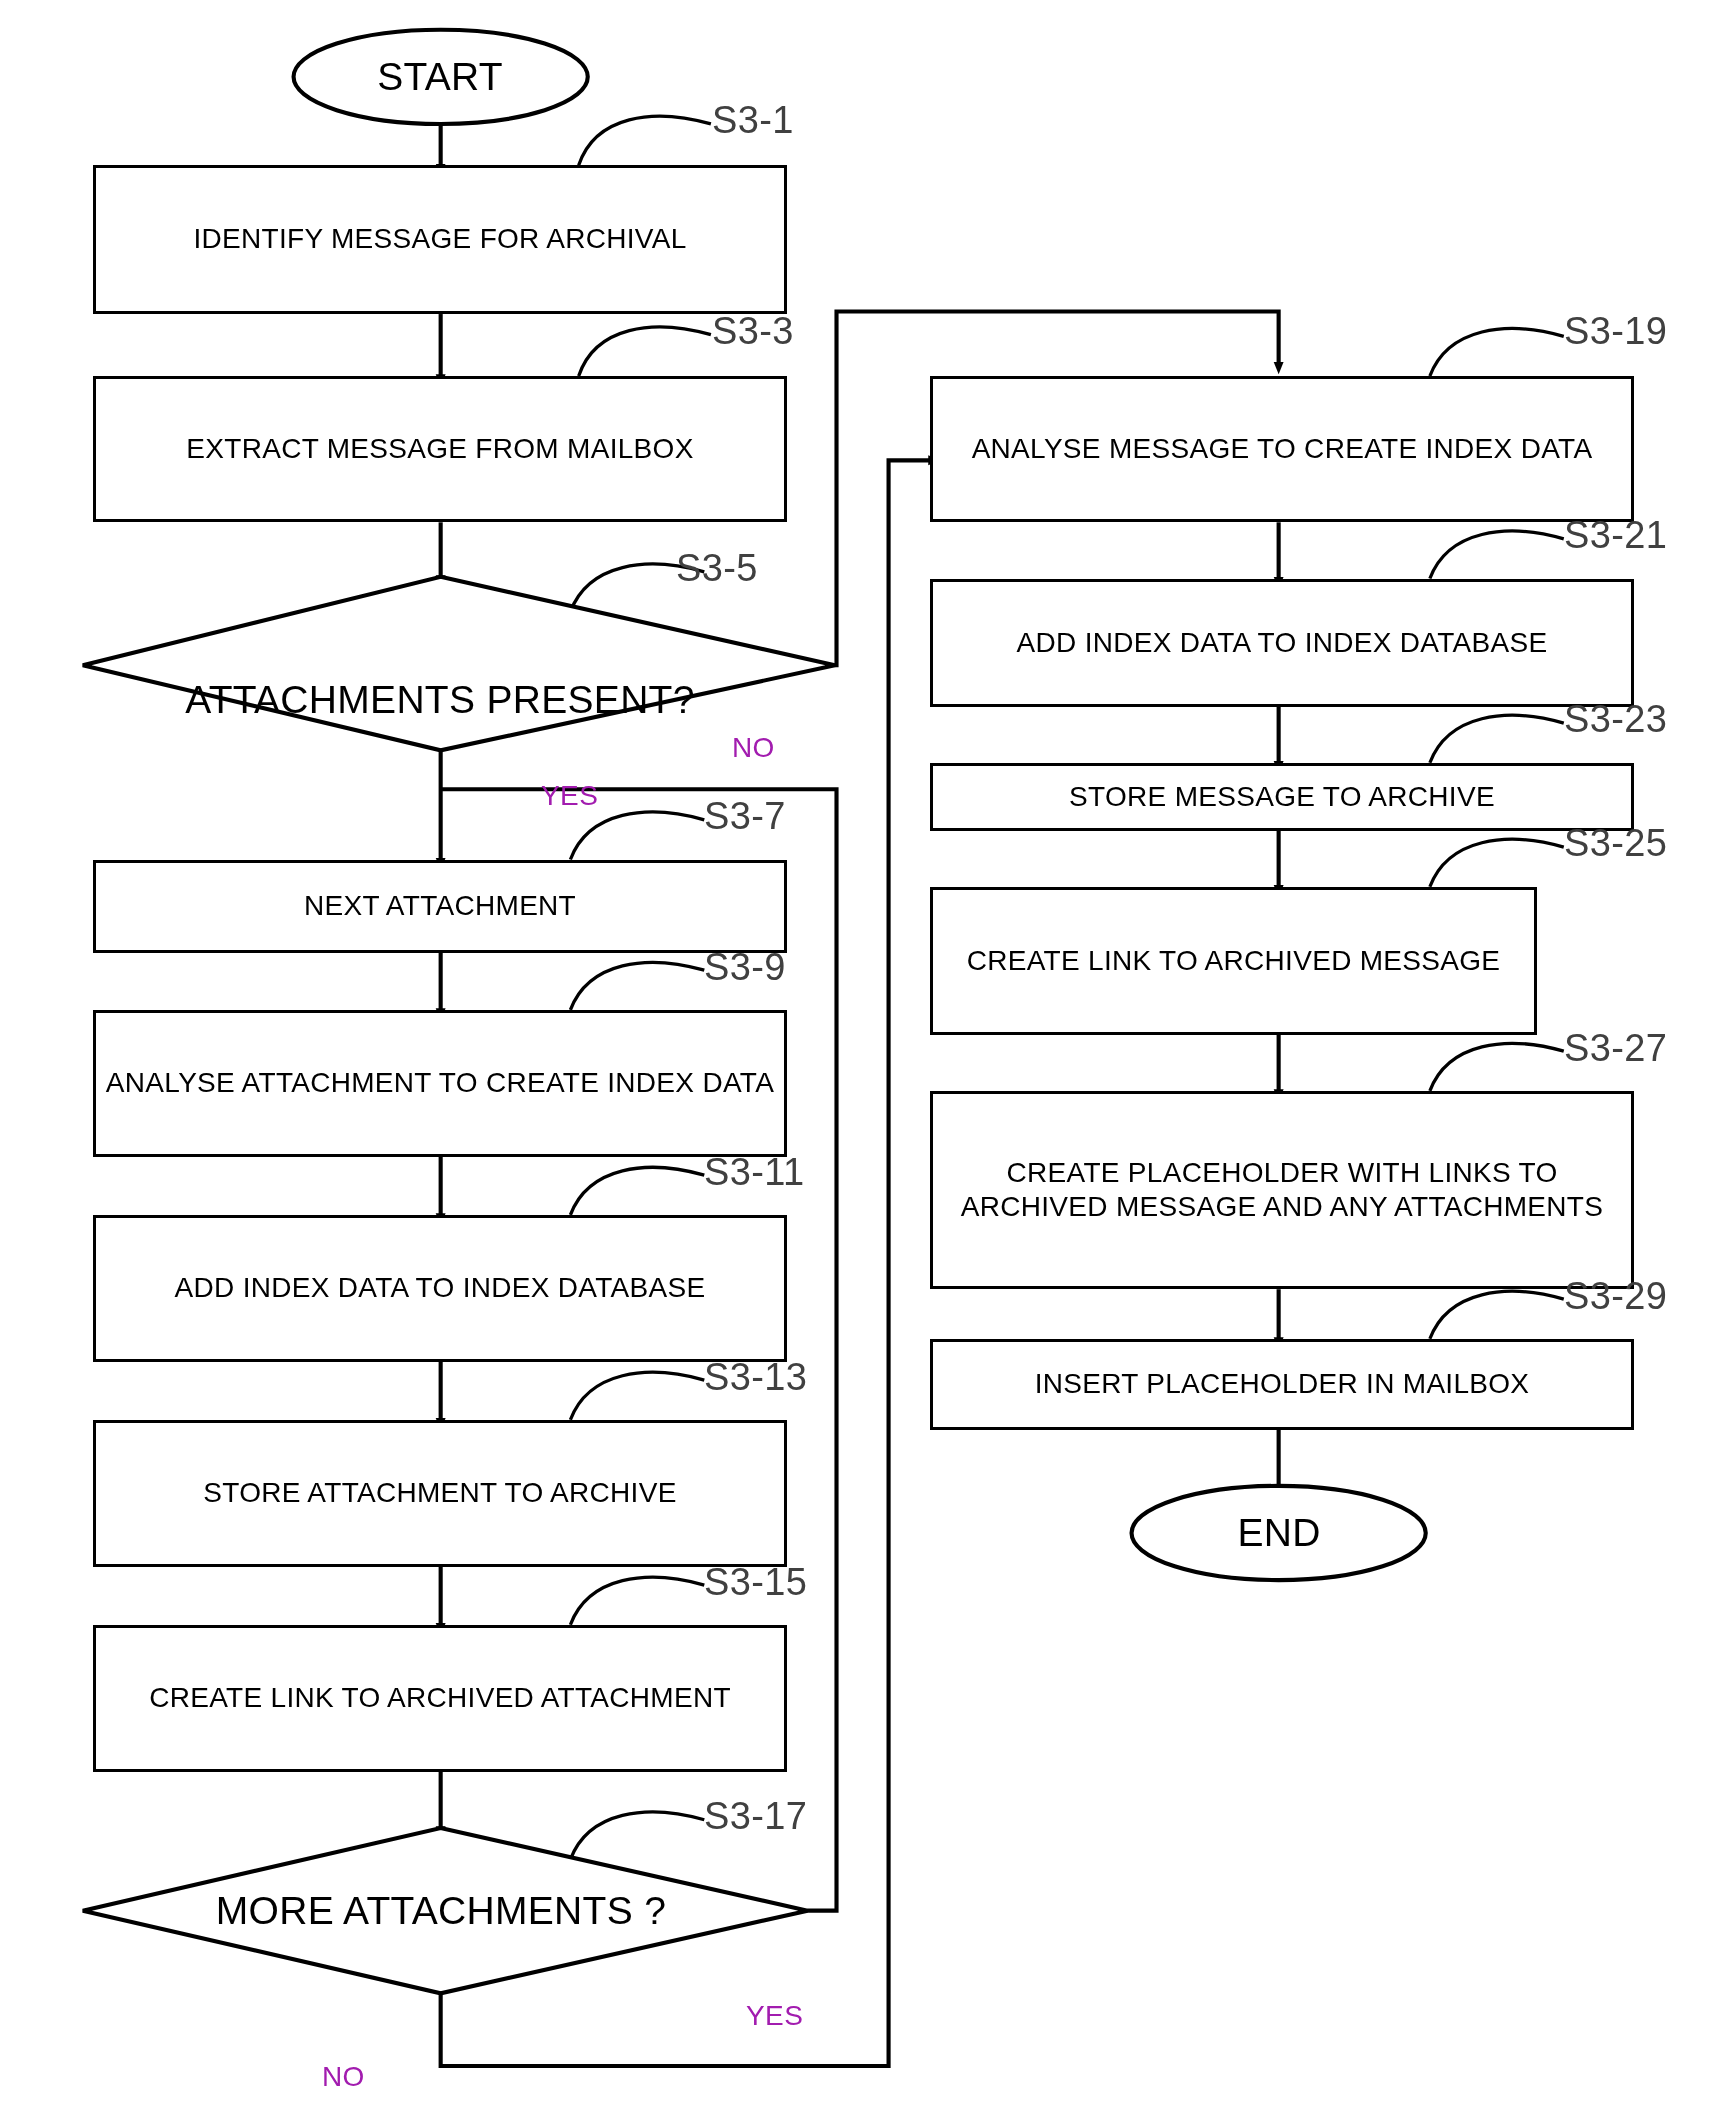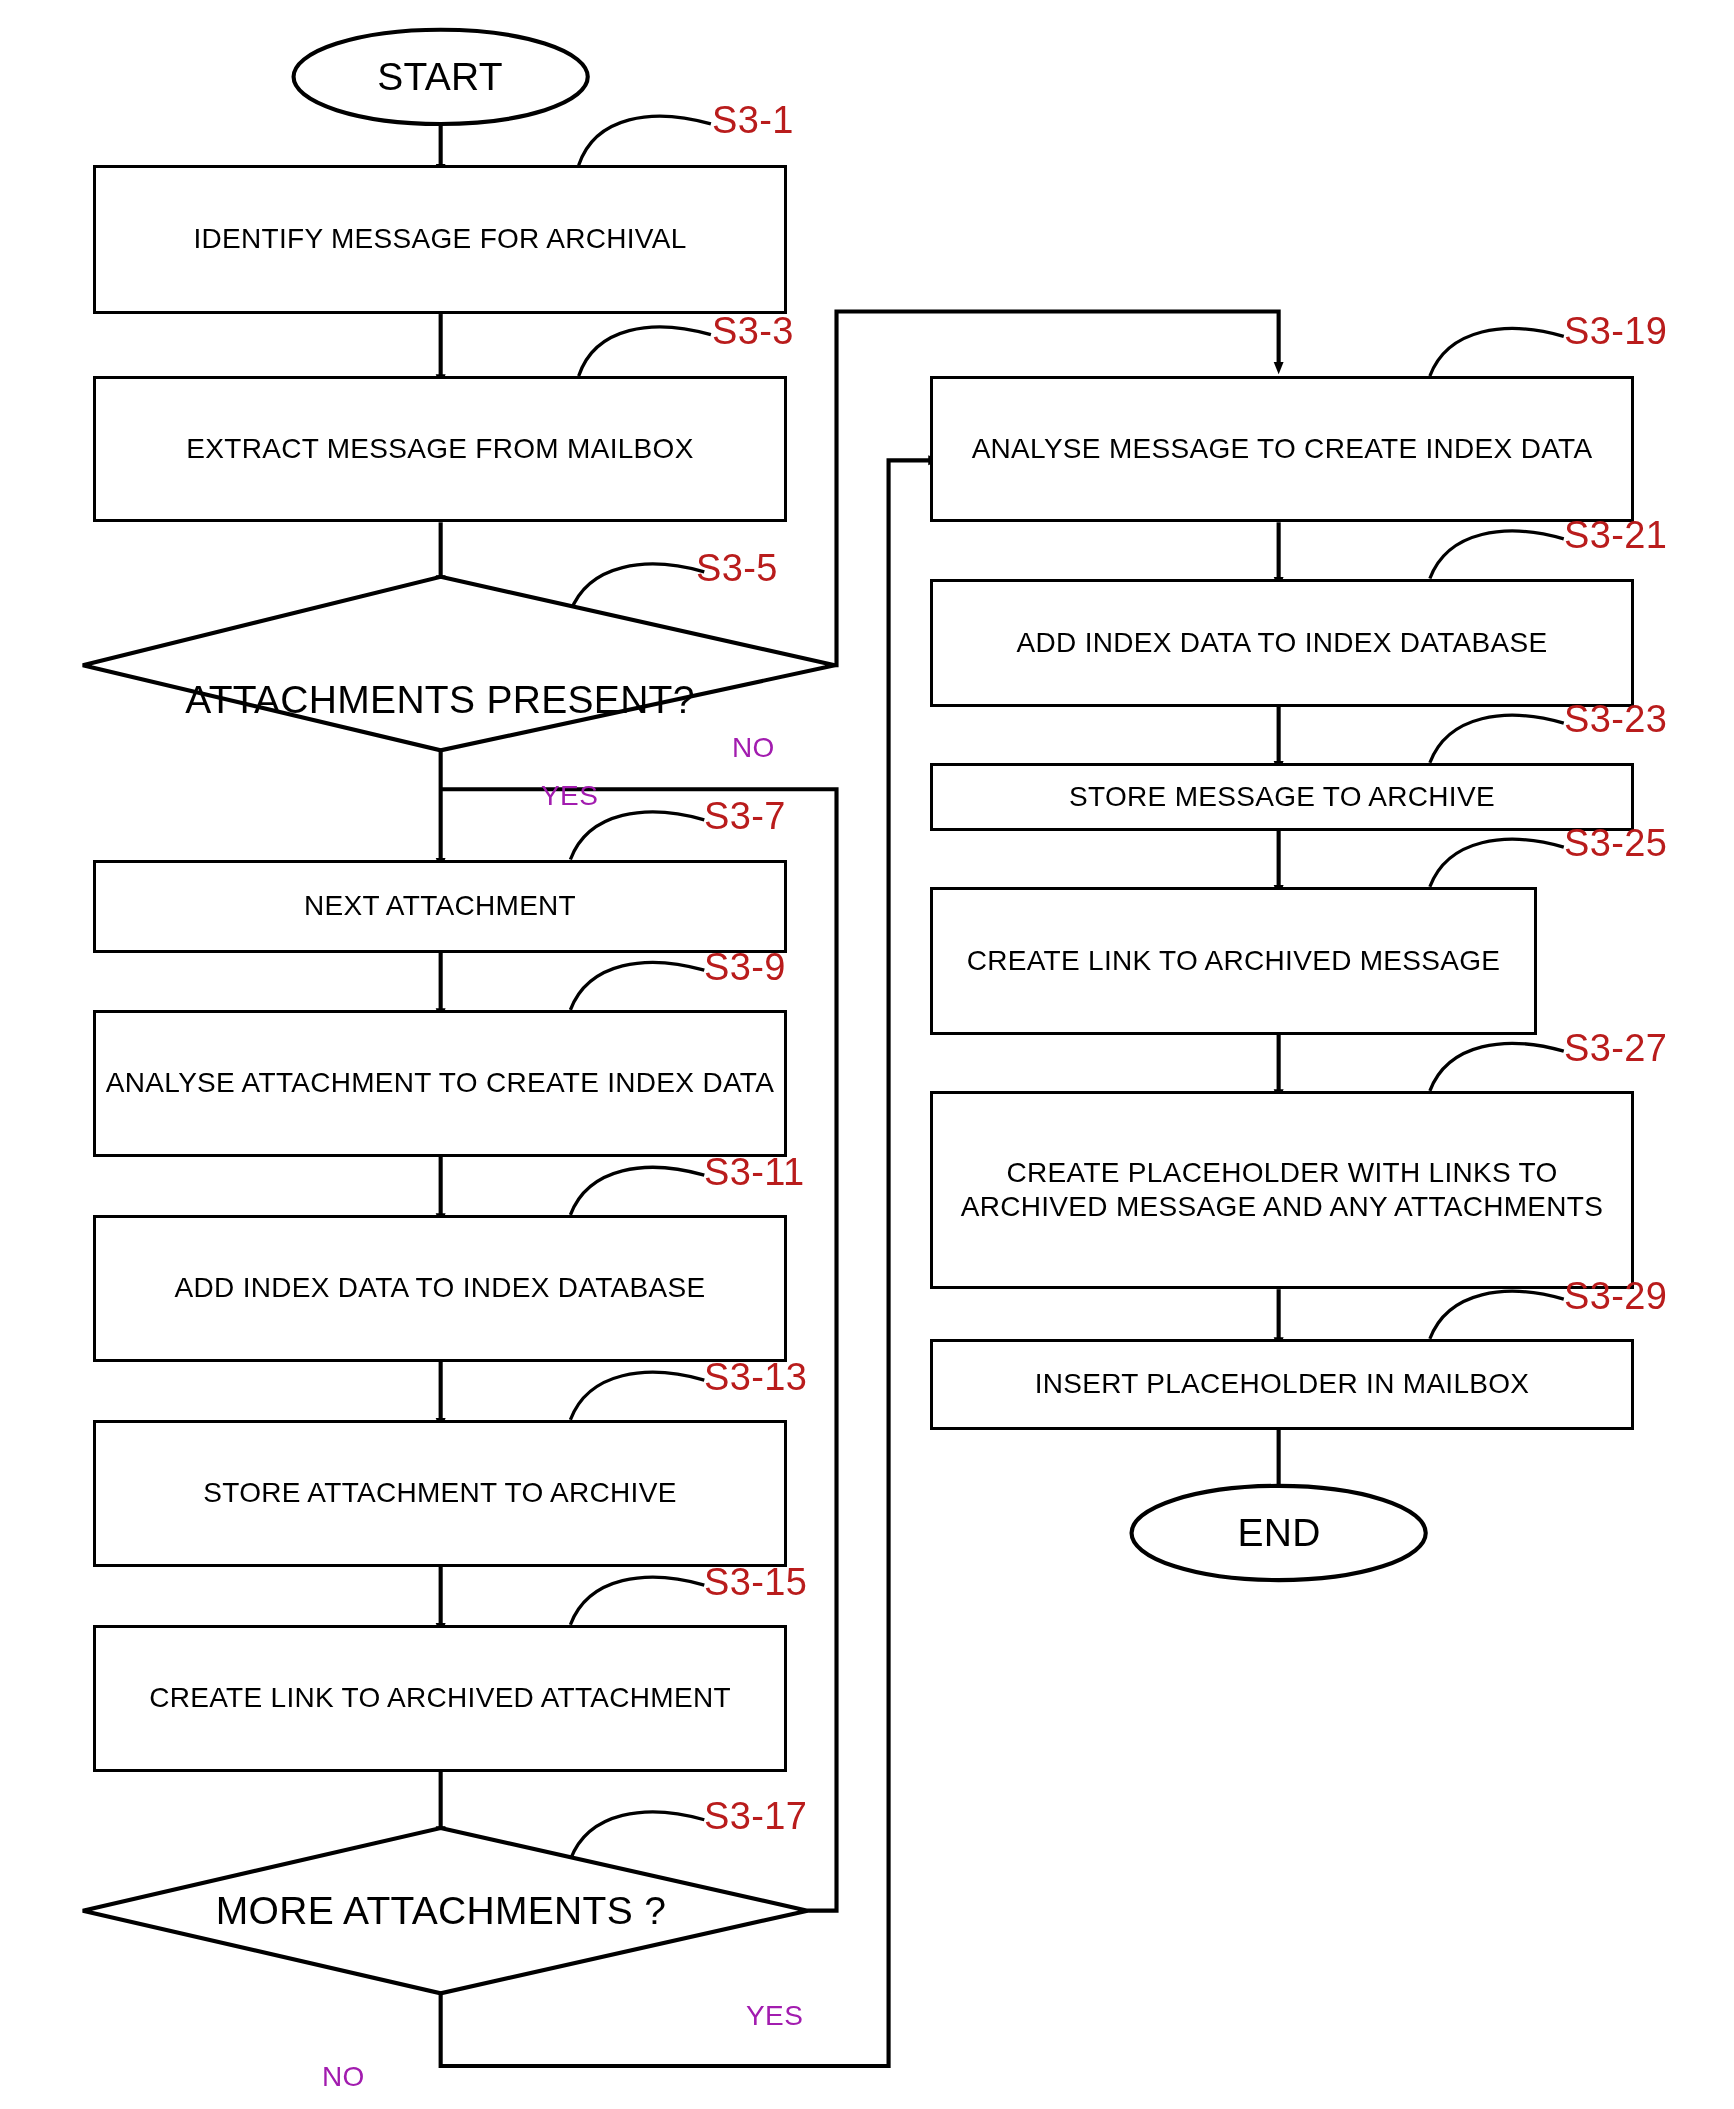--- a/index.html
+++ b/index.html
@@ -3,21 +3,21 @@
 <meta charset="utf-8">
 <style>
   html,body{margin:0;padding:0;background:#ffffff;}
   body{font-family:"Liberation Sans", sans-serif;}
   #canvas{position:relative;width:1735px;height:2109px;background:#fff;overflow:hidden;border-radius:21px;}
   svg#wires{position:absolute;left:0;top:0;width:1735px;height:2109px;pointer-events:none;}
   .node{position:absolute;box-sizing:border-box;display:flex;align-items:center;justify-content:center;text-align:center;color:#000;}
   .proc{border:3.3px solid #000;background:#fff;font-size:28px;line-height:1.22;letter-spacing:0.3px;padding:3.3px 8.3px;}
   .term{font-size:39px;letter-spacing:0.3px;}
   .dia-label{font-size:39px;letter-spacing:0.3px;line-height:1.22;}
-  .steptag{position:absolute;font-size:38px;color:#b91c1c;letter-spacing:0.4px;white-space:nowrap;}
+  .steptag{position:absolute;font-size:38px;color:#404040;letter-spacing:0.4px;white-space:nowrap;}
   .edgelabel{position:absolute;font-size:28px;color:#a21caf;letter-spacing:0.4px;white-space:nowrap;margin-top:34px;}
 </style>
 </head>
 <body>
 
 <div id="canvas">
 
   <svg id="wires" viewBox="0 0 2099 2552">
     <defs>
       <marker id="ah" markerWidth="16" markerHeight="16" refX="2" refY="6" orient="auto" markerUnits="userSpaceOnUse">
@@ -92,21 +92,21 @@
   <div class="steptag" style="left:712px;top:99px;">S3-1</div>
 
   <div class="node proc" style="left:93px;top:376px;width:694px;height:146px;">
     <span>EXTRACT MESSAGE FROM MAILBOX</span>
   </div>
   <div class="steptag" style="left:712px;top:310px;">S3-3</div>
 
   <div class="node dia-label" style="left:165px;top:608px;width:550px;height:116px;align-items:flex-end;">
     <span>ATTACHMENTS PRESENT?</span>
   </div>
-  <div class="steptag" style="left:696px;top:547px;text-align:right;">S3-5</div>
+  <div class="steptag" style="left:676px;top:547px;text-align:right;">S3-5</div>
   <div class="edgelabel" style="left:732px;top:698px;">NO</div>
   <div class="edgelabel" style="left:541px;top:746px;">YES</div>
 
   <div class="node proc" style="left:93px;top:860px;width:694px;height:93px;">
     <span>NEXT ATTACHMENT</span>
   </div>
   <div class="steptag" style="left:704px;top:795px;">S3-7</div>
 
   <div class="node proc" style="left:93px;top:1010px;width:694px;height:147px;">
     <span>ANALYSE ATTACHMENT TO CREATE INDEX DATA</span>

